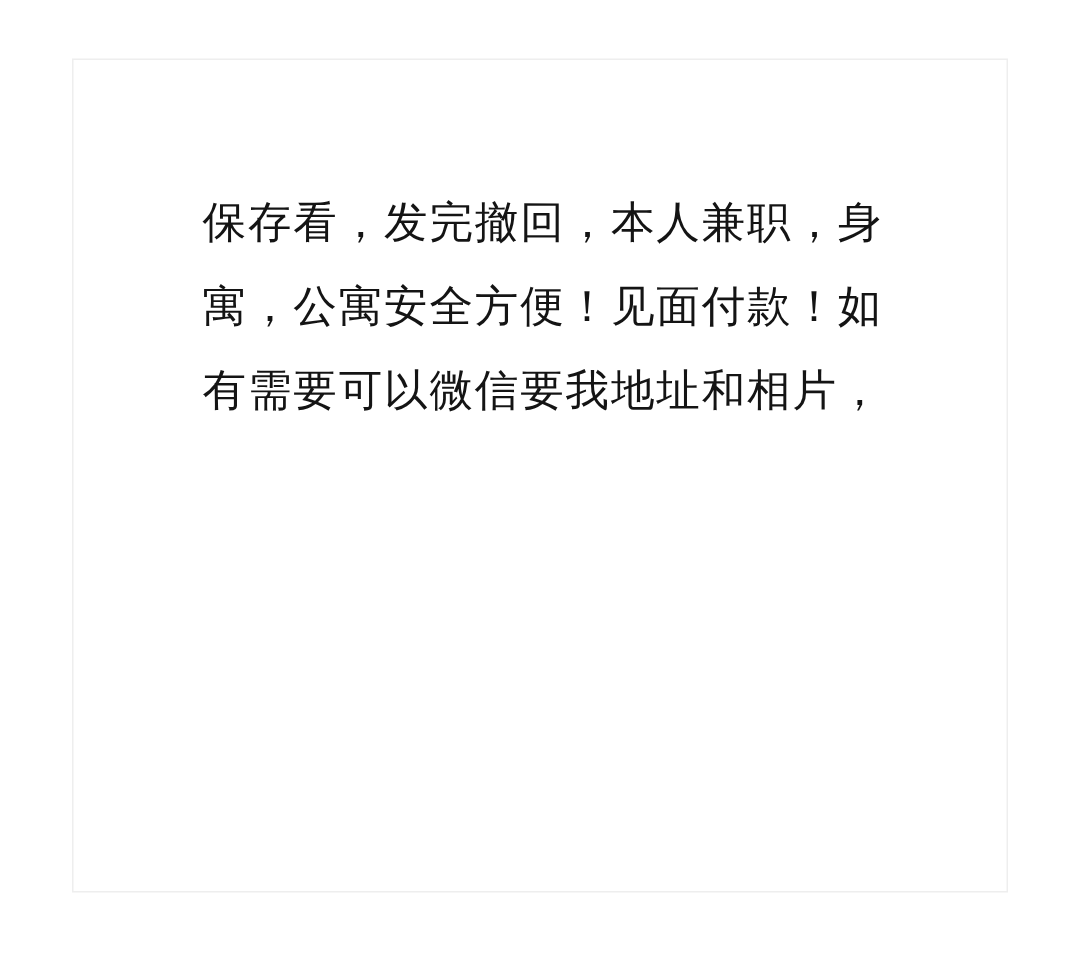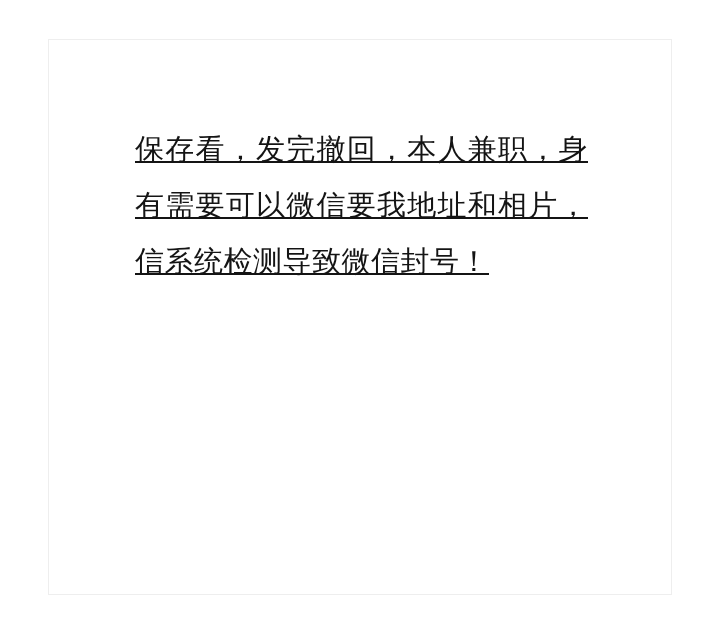--- a/index.html
+++ b/index.html
@@ -33,29 +33,28 @@
     font-size: 29px;
     line-height: 56px;
     letter-spacing: 0.5px;
   }
   .text-line {
     
     text-align: justify;
     text-align-last: justify;
     text-justify: inter-character;
     white-space: nowrap;
-    text-decoration: underline;
   }
   .text-line.last {
     text-align: left;
     text-align-last: left;
   }
 </style>
 </head>
 <body>
 
 <div class="card">
   <div class="text-block">
     <div class="text-line">保存看，发完撤回，本人兼职，身</div>
+    <div class="text-line">寓，公寓安全方便！见面付款！如</div>
     <div class="text-line">有需要可以微信要我地址和相片，</div>
-    <div class="text-line last">信系统检测导致微信封号！</div>
   </div>
 </div>
 
 </body></html>

